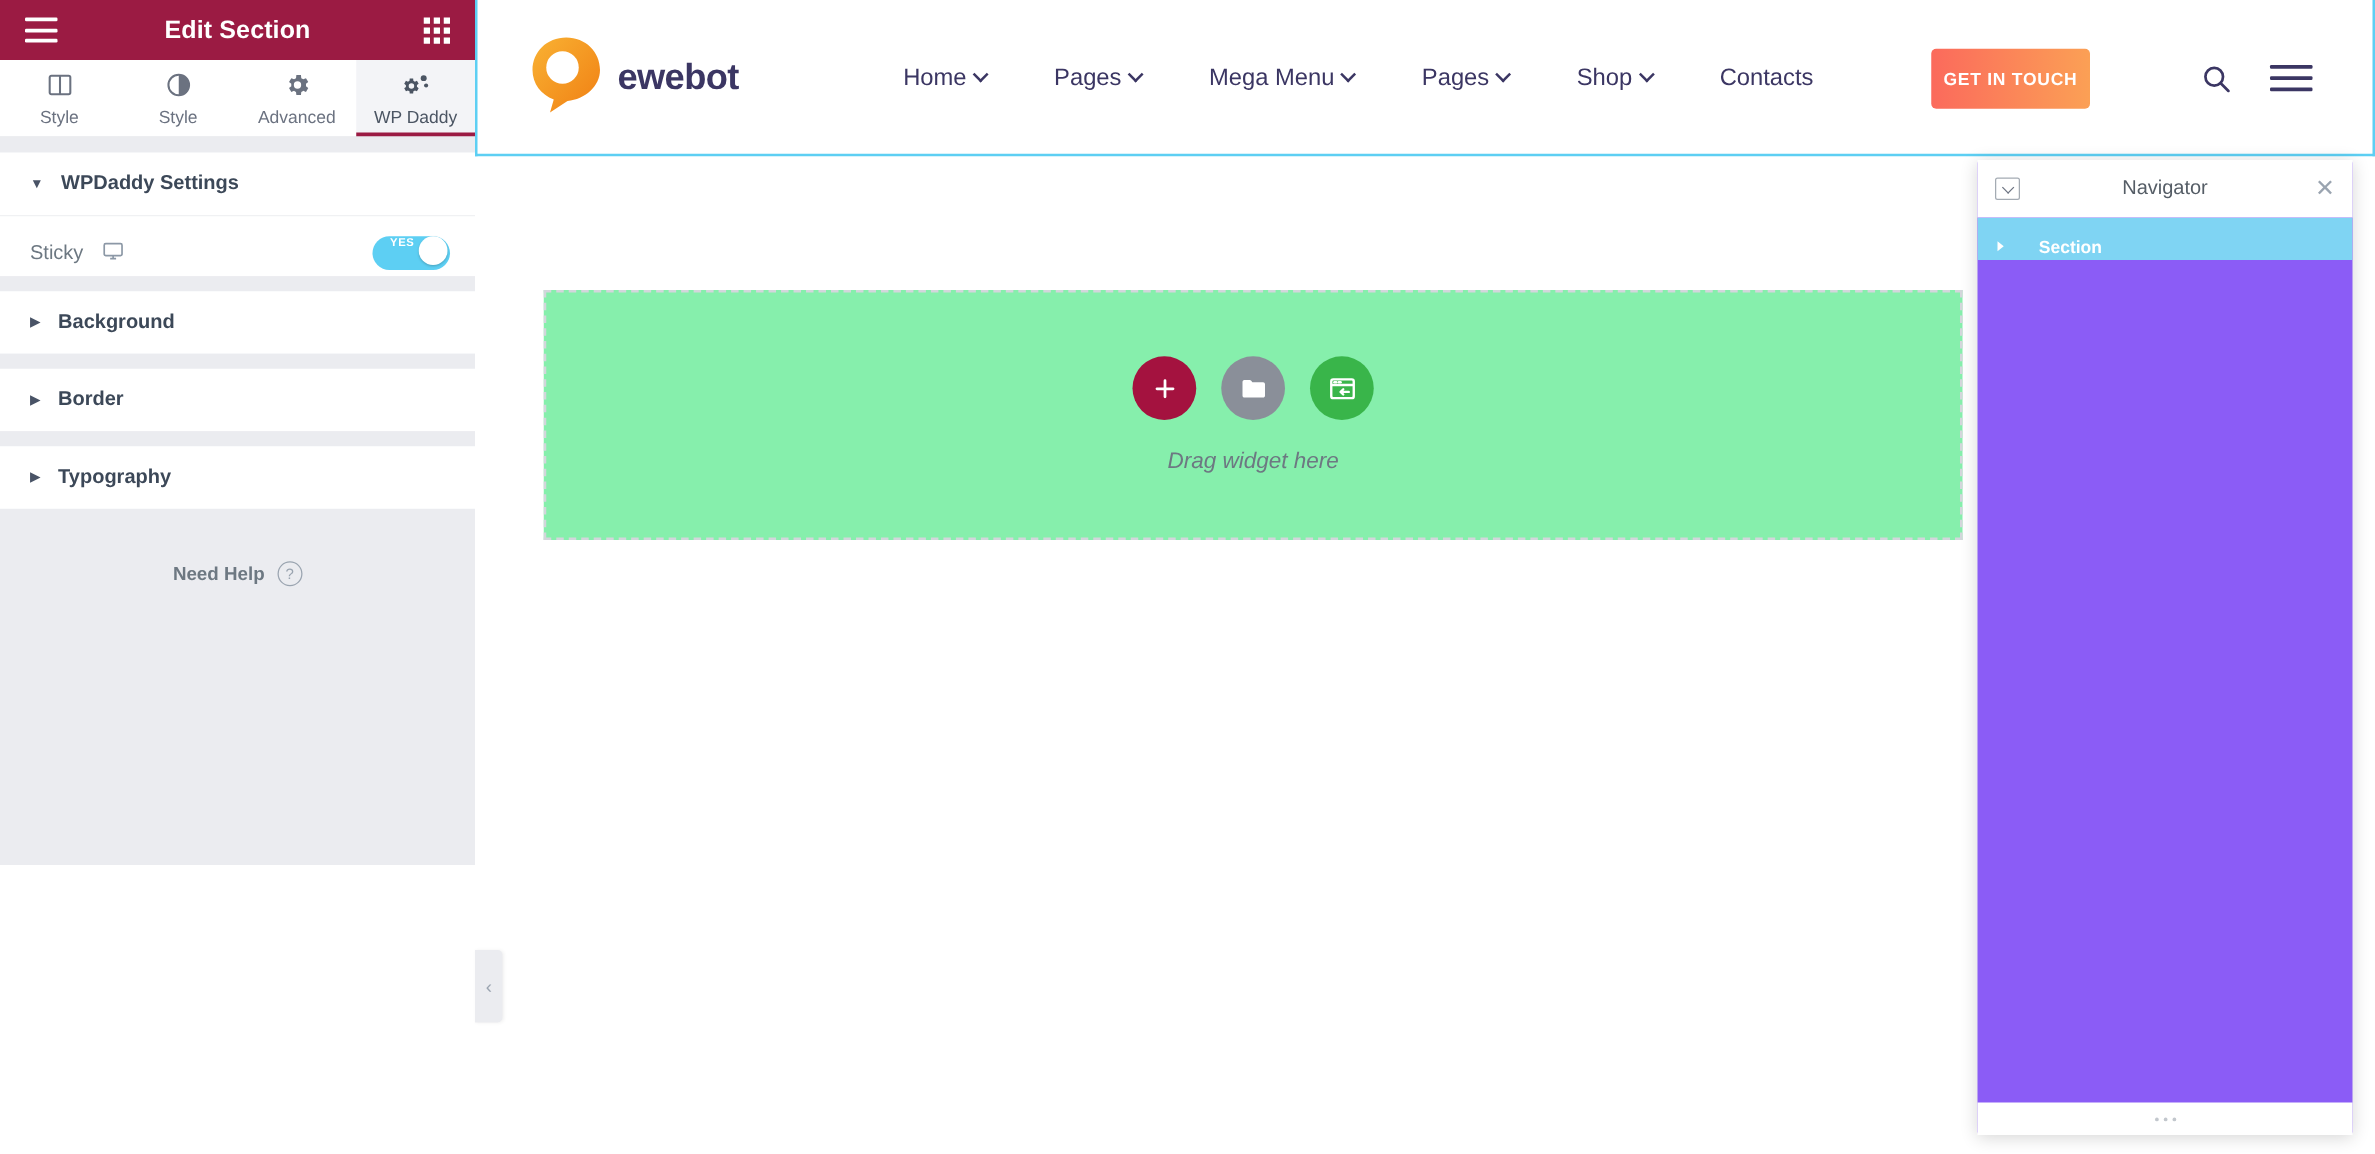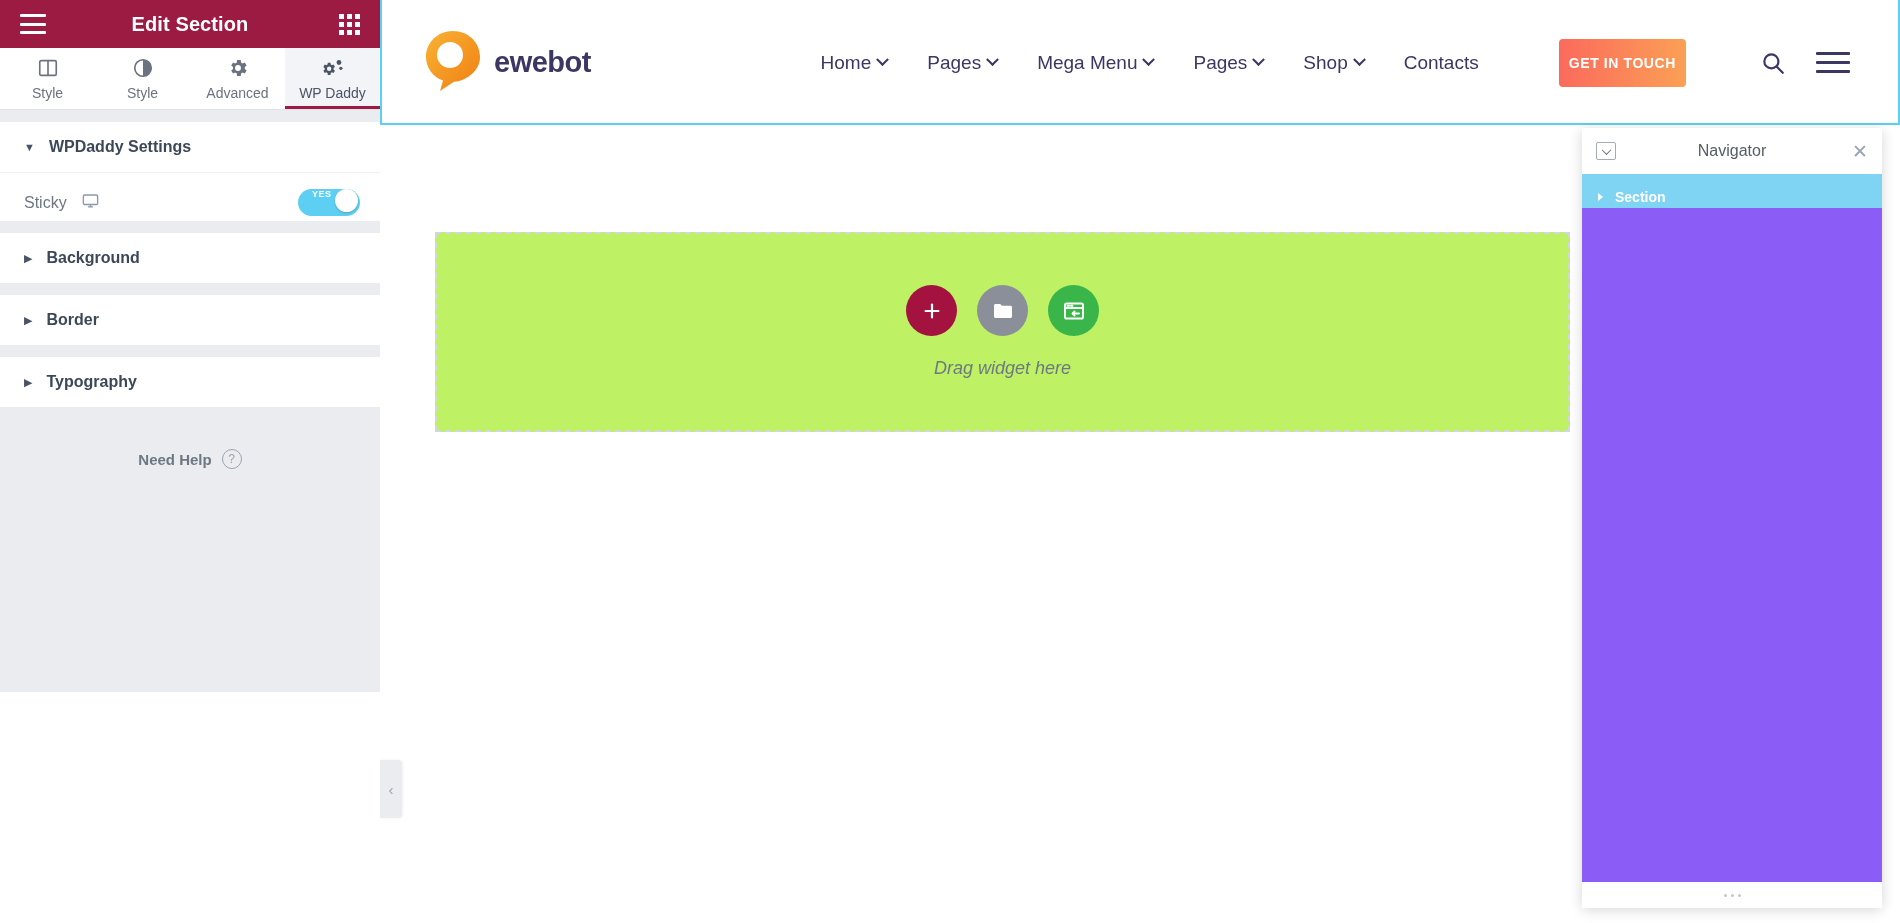--- a/index.html
+++ b/index.html
@@ -105,40 +105,40 @@
     position:relative; border:2px solid #5dcff3; border-top:none;
     height:125px; background:#fff;
   }
 
   .site-header {
     height:125px; display:flex; align-items:center;
     padding: 0 48px 0 42px; gap: 0;
   }
   .logo { display:flex; align-items:center; gap:12px; cursor:pointer; }
   .logo-text { font-size:29px; font-weight:bold; color:#3b3663; letter-spacing:-.5px; }
-  .nav { display:flex; align-items:center; gap:40px; margin-left:auto;justify-content:flex-end; }
+  .nav { display:flex; align-items:center; gap:54px; margin-left:auto;justify-content:flex-end; }
   .nav-item {
     display:flex; align-items:center; gap:7px; cursor:pointer;
     font-size:19px; color:#3b3663; font-weight:500;
   }
   .chev { width:9px; height:9px; border-right:2px solid #3b3663; border-bottom:2px solid #3b3663; transform:rotate(45deg) translate(-2px,-2px); }
   .cta {
     margin-left:40px;
     background:linear-gradient(90deg,#fb6a5c 0%, #fba055 100%);
     color:#fff; font-size:14px; font-weight:bold; letter-spacing:.6px;
     padding:16px 10px; border-radius:4px; border:none; cursor:pointer;
   }
   .hdr-icons { display:flex; align-items:center; gap:30px; margin-left:34px; }
   .hdr-icon { cursor:pointer; display:flex; align-items:center; }
   .burger3 { display:flex; flex-direction:column; gap:6px; }
   .burger3 i { width:34px; height:3px; background:#3b3663; border-radius:1px; }
 
   .dropzone {
     position:absolute; left:55px; top:232px; width:1135px; height:200px;
-    border:2px dashed #d3d6db; background:#bef264;
+    border:2px dashed #d3d6db; background:#86efac;
     display:flex; flex-direction:column; align-items:center; justify-content:center; gap:22px;
   }
   .dz-buttons { display:flex; gap:20px; }
   .dz-btn { width:51px; height:51px; border-radius:50%; display:flex; align-items:center; justify-content:center; cursor:pointer; }
   .dz-add { background:#a4123f; }
   .dz-folder { background:#8a8f99; }
   .dz-tpl { background:#39b54a; }
   .dz-text { font-size:18px; font-style:italic; color:#6d7882; }
 
   
@@ -154,21 +154,21 @@
   }
   .nav-head .nv-title {
     position:absolute; left:0; right:0; text-align:center;
     font-size:16px; color:#555d66; pointer-events:none;
   }
   .collapse-all { width:20px; height:18px; border:1.5px solid #a4abb3; border-radius:2px; display:flex; align-items:center; justify-content:center; cursor:pointer; z-index:2;}
   .collapse-all .cc { width:7px;height:7px;border-right:1.5px solid #6b7280;border-bottom:1.5px solid #6b7280;transform:rotate(45deg) translate(-1px,-1px);}
   .nav-close { margin-left:auto; font-size:19px; color:#9aa4b0; cursor:pointer; z-index:2; line-height:1; }
   .nav-list { flex:1; overflow:auto; }
   .nav-row {
-    height:34px; background:#7fd4f3; display:flex; align-items:center; gap:12px;
+    height:34px; background:#7fd4f3; display:flex; align-items:center; gap:28px;
     padding:12px 0 0 16px; cursor:pointer;
   }
   .nav-row .tri { width:0;height:0;border-left:5px solid #fff;border-top:4px solid transparent;border-bottom:4px solid transparent; }
   .nav-row .nr-label { font-size:14px; color:#ffffff; font-weight:bold; }
   .nav-foot { height:26px; background:#ffffff; display:flex; align-items:center; justify-content:center; gap:4px; cursor:ns-resize; flex:0 0 26px;}
   .nav-foot i { width:3px;height:3px;border-radius:50%;background:#c2c7cd; }
 </style>
 </head>
 <body>
 

